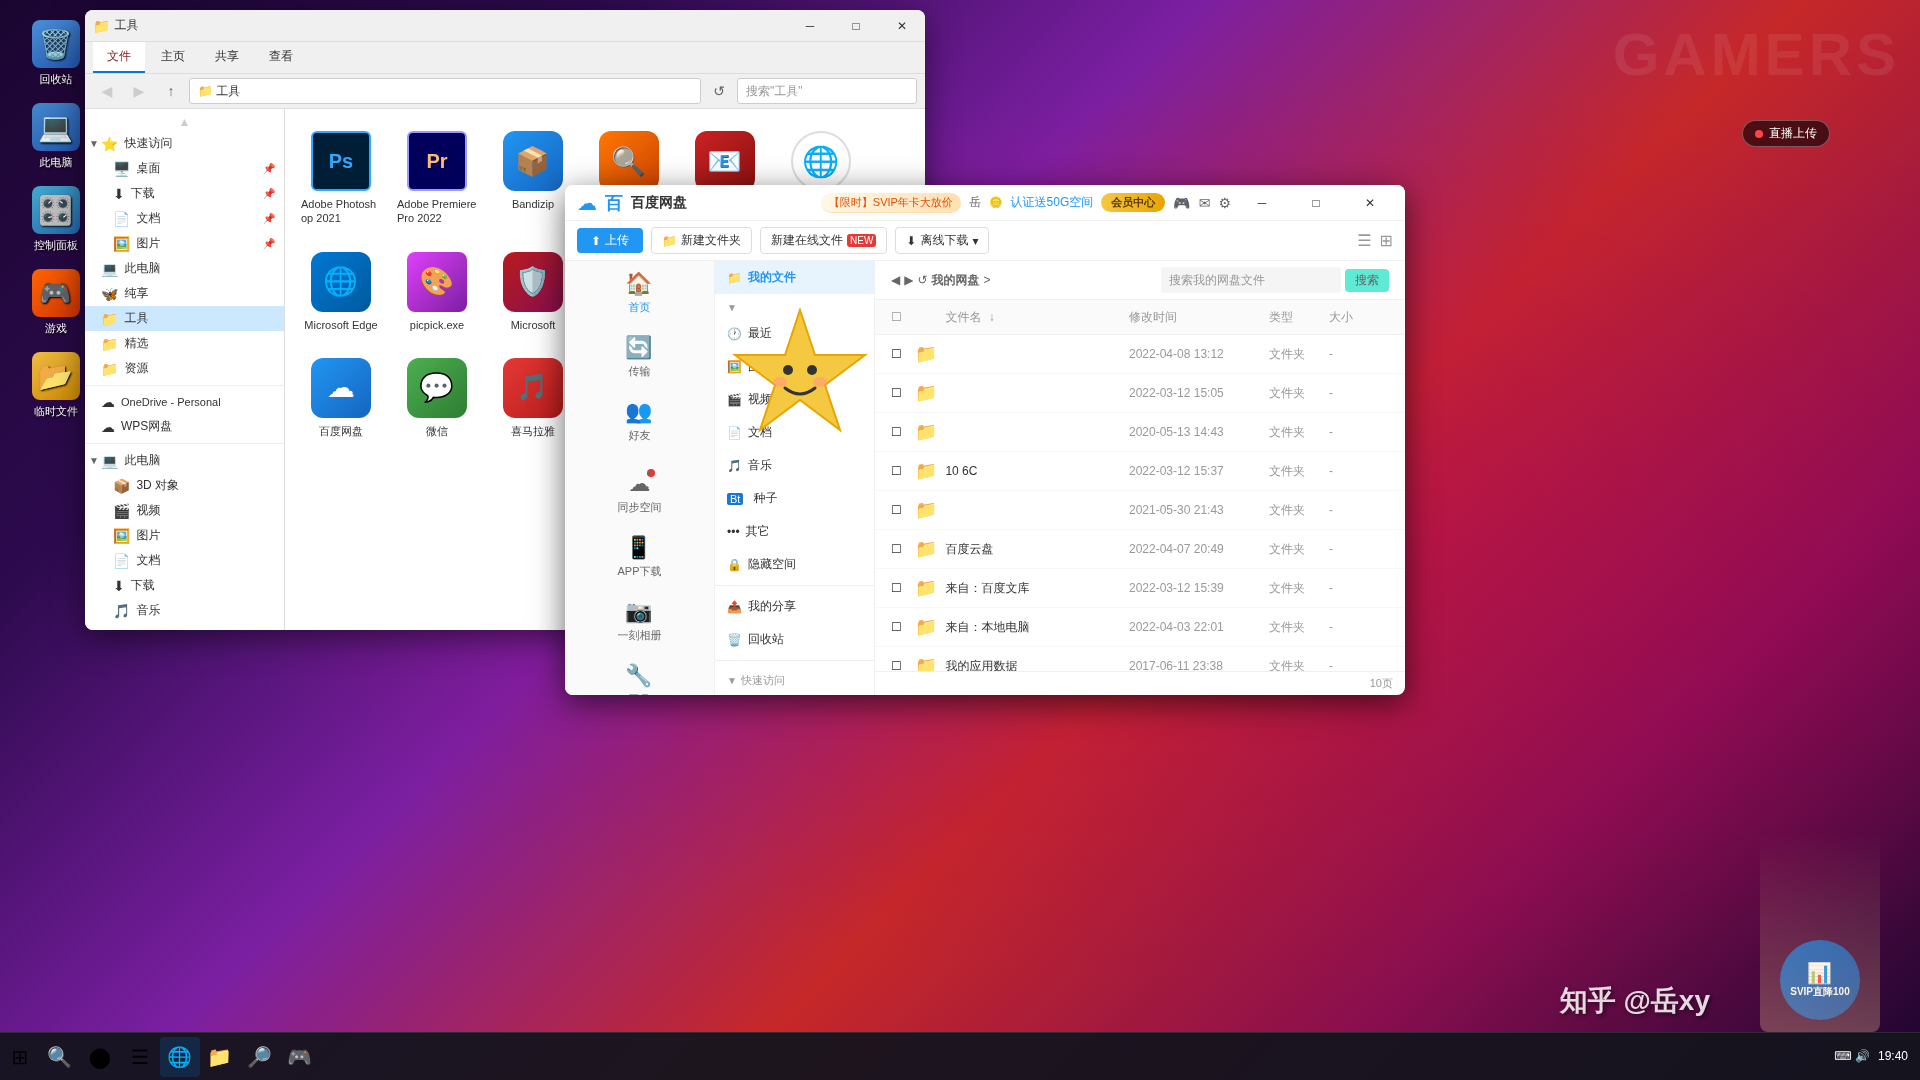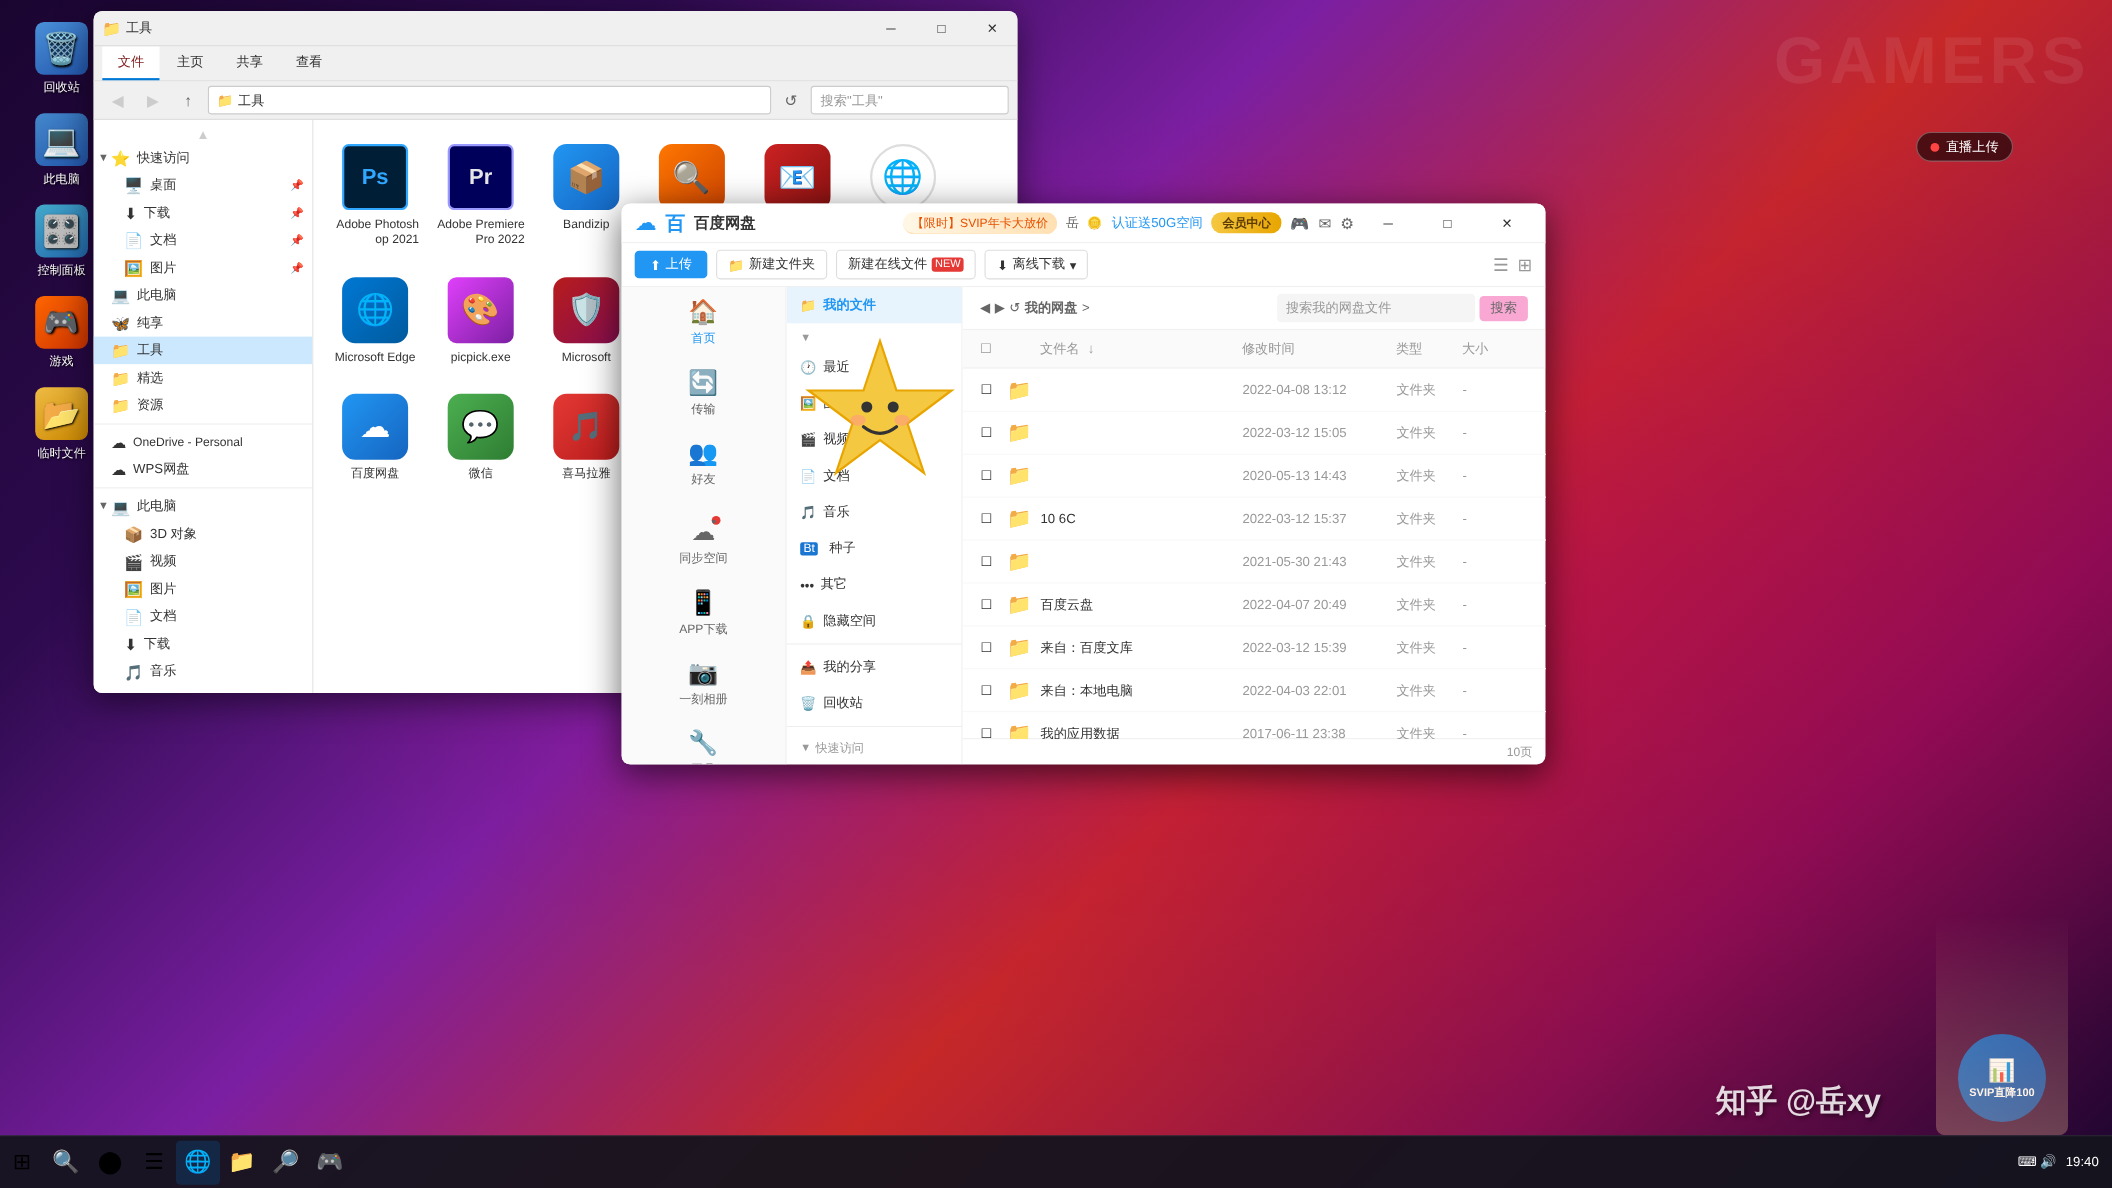--- a/index.html
+++ b/index.html
@@ -276,21 +276,21 @@
       width: 64px;
       height: 64px;
       display: flex;
       align-items: center;
       justify-content: center;
       margin-bottom: 4px;
       position: relative;
     }
     .file-label {
       font-size: 11px;
-      text-align: right;
+      text-align: left;
       color: #333;
       line-height: 1.3;
       word-break: break-all;
     }
 
     
     .status-bar {
       height: 24px;
       background: #f0f0f0;
       border-top: 1px solid #ddd;
@@ -781,21 +781,21 @@
 
       <div class="file-item">
         <div class="file-icon-area">
           <div style="width:60px;height:60px;background:#001e36;border:2px solid #31a8ff;border-radius:6px;display:flex;align-items:center;justify-content:center;color:#31a8ff;font-weight:bold;font-size:20px;">Ps</div>
         </div>
         <span class="file-label">Adobe Photoshop 2021</span>
       </div>
 
       <div class="file-item">
         <div class="file-icon-area">
-          <div style="width:60px;height:60px;background:#00005b;border:2px solid #9999ff;border-radius:6px;display:flex;align-items:center;justify-content:center;color:#e5e5e5;font-weight:bold;font-size:20px;">Pr</div>
+          <div style="width:60px;height:60px;background:#00005b;border:2px solid #9999ff;border-radius:6px;display:flex;align-items:center;justify-content:center;color:#fdba74;font-weight:bold;font-size:20px;">Pr</div>
         </div>
         <span class="file-label">Adobe Premiere Pro 2022</span>
       </div>
 
       <div class="file-item">
         <div class="file-icon-area">
           <div style="width:60px;height:60px;background:linear-gradient(135deg,#2196f3,#1565c0);border-radius:12px;display:flex;align-items:center;justify-content:center;font-size:28px;">📦</div>
         </div>
         <span class="file-label">Bandizip</span>
       </div>
@@ -1044,21 +1044,21 @@
       <div class="baidu-breadcrumb">
         <span style="cursor:pointer;">◀</span>
         <span style="cursor:pointer;">▶</span>
         <span style="cursor:pointer;">↺</span>
         <span style="font-weight:bold;">我的网盘</span>
         <span>&gt;</span>
 
         <div class="baidu-search-bar" style="margin-left:auto;">
           <span style="font-size:12px;color:#999;">搜索我的网盘文件</span>
         </div>
-        <span style="background:#f9a8d4;padding:3px 10px;border-radius:4px;cursor:pointer;font-size:12px;">搜索</span>
+        <span style="background:#5eead4;padding:3px 10px;border-radius:4px;cursor:pointer;font-size:12px;">搜索</span>
       </div>
 
       <div class="baidu-file-header">
         <div class="baidu-checkbox">☐</div>
         <div class="baidu-folder-icon" style="visibility:hidden;">📁</div>
         <div class="baidu-file-name">
           <span>文件名</span>
           <span style="cursor:pointer;margin-left:4px;">↓</span>
         </div>
         <div class="baidu-file-date">修改时间</div>

